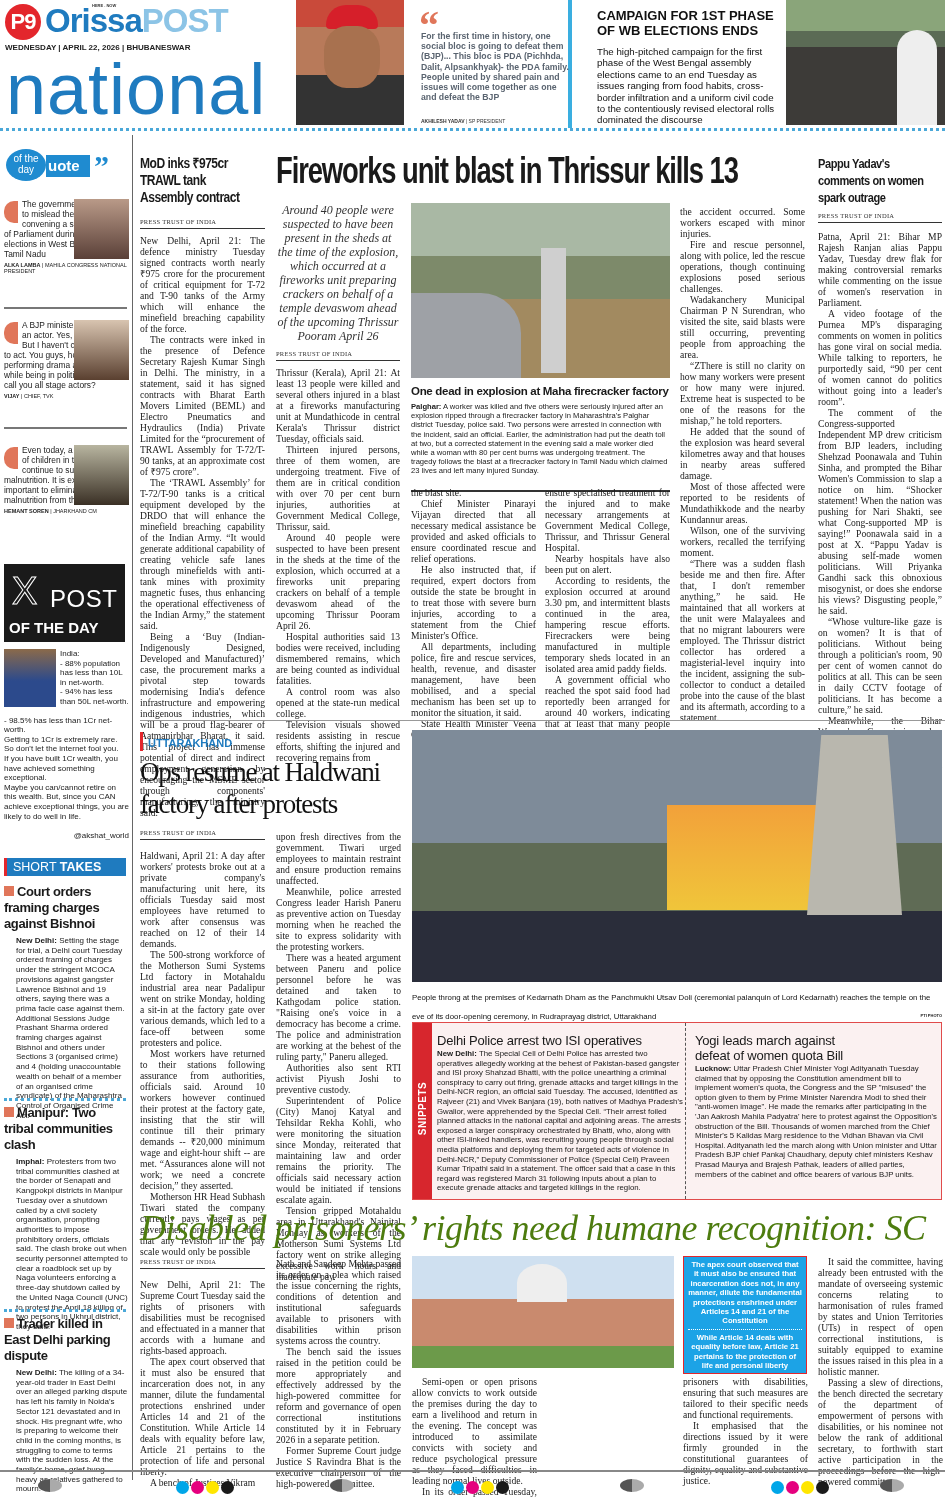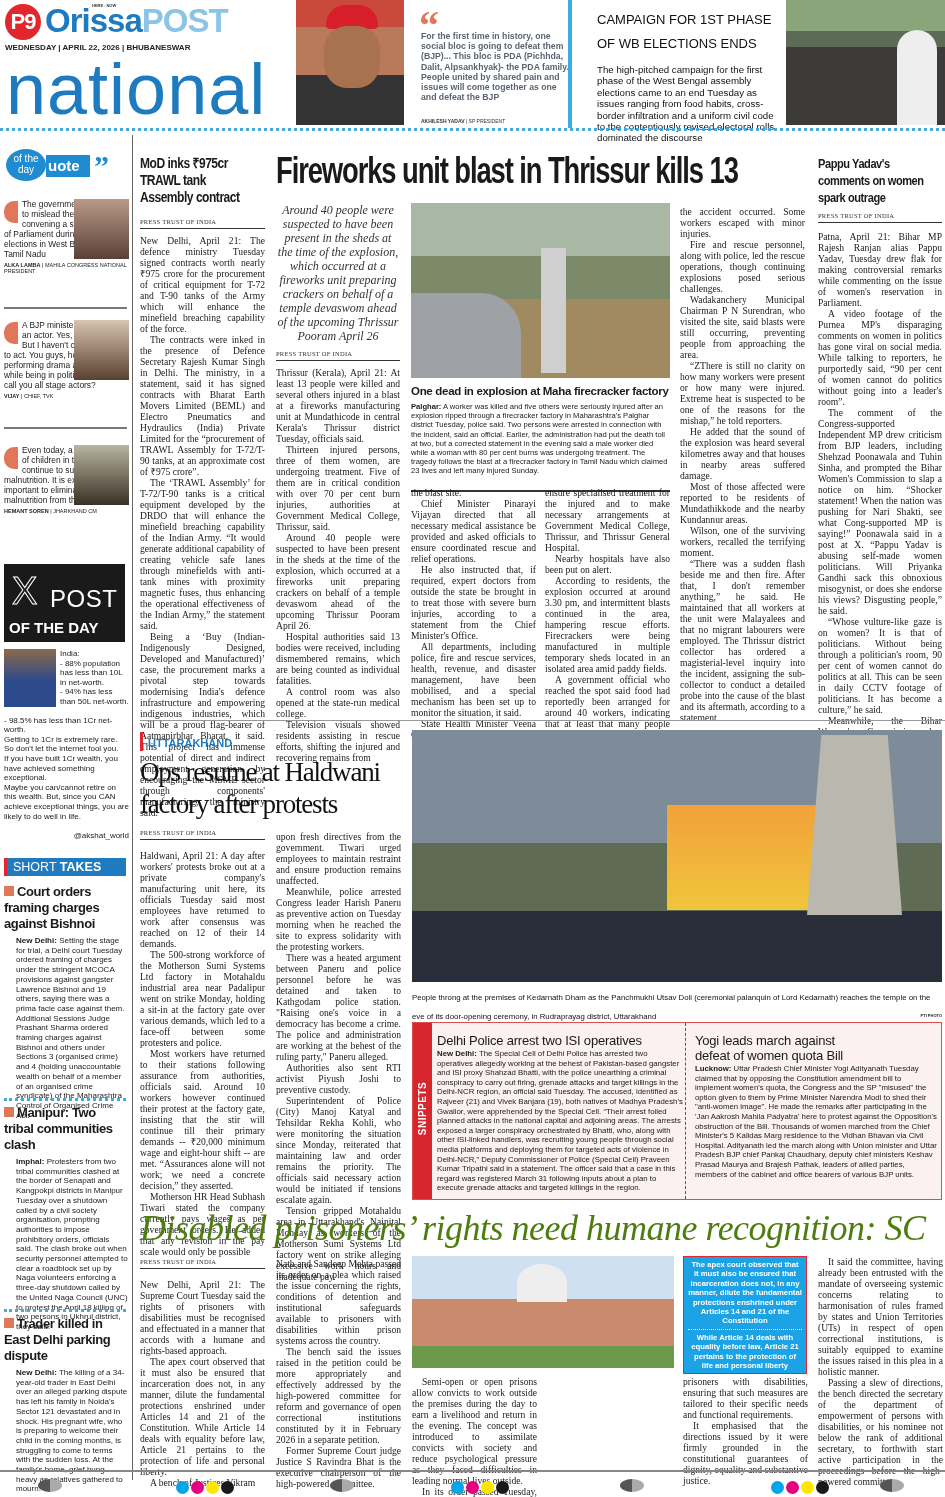--- a/index.html
+++ b/index.html
@@ -41,21 +41,21 @@
 
 <div class="abs" style="left:404px;top:0;width:168px;height:128px;border-right:4px solid #3aaee0">
   <div style="position:absolute;left:15px;top:8px;font:bold 40px 'Liberation Serif',serif;color:#e0765a;line-height:36px">“</div>
   <div class="abs sans" style="left:17px;top:31px;width:150px;font-size:8.7px;line-height:10.2px;font-weight:bold;color:#5a6470">For the first time in history, one social bloc is going to defeat them (BJP)... This bloc is PDA (Pichhda, Dalit, Alpsankhyak)- the PDA family. People united by shared pain and issues will come together as one and defeat the BJP</div>
   <div class="abs sans" style="left:17px;top:118px;font-size:5px;color:#333">
     <b>AKHILESH YADAV</b> | <span>SP PRESIDENT</span>
   </div>
 </div>
 
 <div class="abs" style="left:597px;top:8px;width:180px">
-  <div class="sans" style="font-size:13px;font-weight:normal;line-height:24px;color:#111">CAMPAIGN FOR 1ST PHASE OF WB ELECTIONS ENDS</div>
+  <div class="sans" style="font-size:13px;font-weight:bold;line-height:15px;color:#111">CAMPAIGN FOR 1ST PHASE OF WB ELECTIONS ENDS</div>
   <div class="sans" style="margin-top:8px;font-size:9.7px;line-height:11.4px;color:#111">The high-pitched campaign for the first phase of the West Bengal assembly elections came to an end Tuesday as issues ranging from food habits, cross-border infiltration and a uniform civil code to the contentiously revised electoral rolls dominated the discourse</div>
 </div>
 <div class="abs img" style="left:786px;top:0;width:159px;height:125px;background:linear-gradient(180deg,#8aa57a 0 25%,#5b6b55 25% 38%,#3d3b38 38% 100%)">
   <div style="position:absolute;right:8px;top:30px;width:40px;height:95px;background:#eee;border-radius:20px 20px 0 0"></div>
 </div>
 
 <div class="abs dotline" style="left:0;top:128px;width:945px"></div>
 
 <div class="abs" style="left:0;top:135px;width:133px;height:1345px;border-right:1px solid #666">
 

